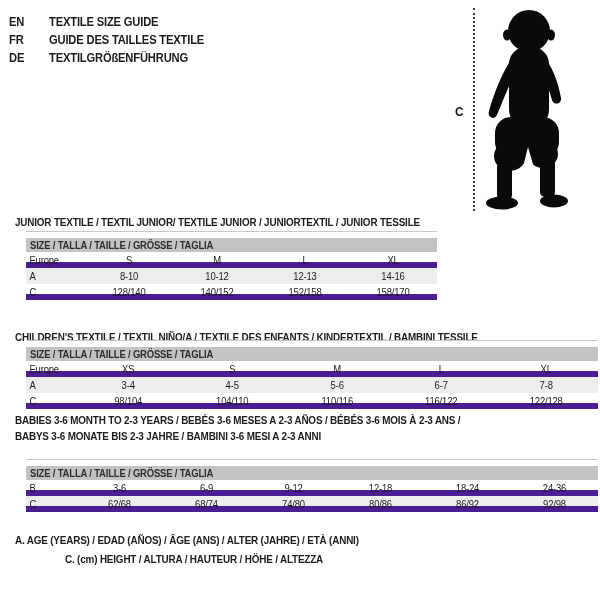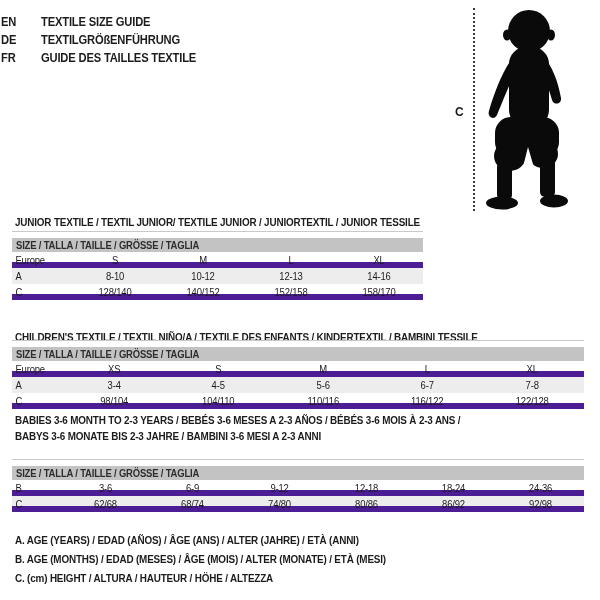--- a/index.html
+++ b/index.html
@@ -8,57 +8,57 @@
     position:relative; overflow:hidden; background:#ffffff;
     font-family:"Liberation Sans","DejaVu Sans",sans-serif;
     color:#1c1c1c;
   }
   .abs { position:absolute; }
   
   .cond { display:inline-block; transform:scaleX(0.86); transform-origin:0 50%;
           white-space:nowrap; letter-spacing:-0.2px; }
 
   
-  .lang-list { left:1px; top:13px; }
+  .lang-list { left:9px; top:13px; }
   .lang-row  { height:18px; line-height:18px; font-size:13px; font-weight:700; }
   .lang-code { width:40px; }
 
   
   .figure-line { left:473px; top:8px; height:203px; border-left:2px dotted #3a3a3a; }
   .figure-c    { left:455px; top:105px; font-size:12px; font-weight:700; }
   .baby        { left:482px; top:5px; width:104px; height:206px; }
 
   
   .section-title { left:15px; font-size:11.5px; font-weight:700; line-height:16px; }
   .title-line { display:block; transform:scaleX(0.86); transform-origin:0 50%;
                 white-space:nowrap; letter-spacing:-0.2px; }
 
   
-  .size-table { left:12px; border-top:1px solid #c9c9c9; padding-top:6px; }
+  .size-table { left:26px; border-top:1px solid #c9c9c9; padding-top:6px; }
   .size-bar   { height:14px; line-height:14px; background:#c3c3c3; padding-left:4px;
                 font-size:11px; font-weight:700; color:#2e2e2e; }
   .trow   { display:flex; height:16px; line-height:16px; font-size:11px; }
   .trow.stripe { background:#ededed; }
   .trow.edge   { border-bottom:6px solid #4c1d95; }
   .cell-label  { padding-left:4px; }
   .t1 .cell-label { width:59px; }
   .t2 .cell-label, .t3 .cell-label { width:50px; }
   .cell { flex:1 1 0; text-align:center; transform-origin:50% 50%; }
 
   
-  .legend { left:15px; top:531px; }
+  .legend { left:15px; top:531px;text-align:center; }
   .legend-line { height:19px; line-height:19px; font-size:11.5px; font-weight:700; }
 </style>
 </head>
 <body>
 
 <div class="abs lang-list">
     <div class="lang-row"><span class="lang-code cond">EN</span><span class="lang-label cond">TEXTILE SIZE GUIDE</span></div>
+    <div class="lang-row"><span class="lang-code cond">FR</span><span class="lang-label cond">GUIDE DES TAILLES TEXTILE</span></div>
     <div class="lang-row"><span class="lang-code cond">DE</span><span class="lang-label cond">TEXTILGRÖßENFÜHRUNG</span></div>
-    <div class="lang-row"><span class="lang-code cond">FR</span><span class="lang-label cond">GUIDE DES TAILLES TEXTILE</span></div>
   </div>
 
 <div class="abs figure-line"></div>
 <div class="abs figure-c">C</div>
 <div class="abs baby">
   <svg width="104" height="206" viewBox="0 0 104 206">
     <g fill="#0a0a0a">
       <circle cx="47" cy="26" r="21"></circle>
       <ellipse cx="25" cy="30" rx="4" ry="5.5"></ellipse>
       <ellipse cx="69" cy="30" rx="4" ry="5.5"></ellipse>
@@ -163,15 +163,14 @@
         <span class="cell cond">74/80</span>
         <span class="cell cond">80/86</span>
         <span class="cell cond">86/92</span>
         <span class="cell cond">92/98</span>
       </div>
     </div>
 </div>
 
 <div class="abs legend">
     <div class="legend-line"><span class="cond">A. AGE (YEARS) / EDAD (AÑOS) / ÂGE (ANS) / ALTER (JAHRE) / ETÀ (ANNI)</span></div>
-    <div class="legend-line"><span class="cond">B. AGE (MONTHS) / EDAD (MESES) / ÂGE (MOIS) / ALTER (MONATE) / ETÀ (MESI)</span></div>
     <div class="legend-line"><span class="cond">C. (cm) HEIGHT / ALTURA / HAUTEUR / HÖHE / ALTEZZA</span></div>
   </div>
 
 </body></html>

